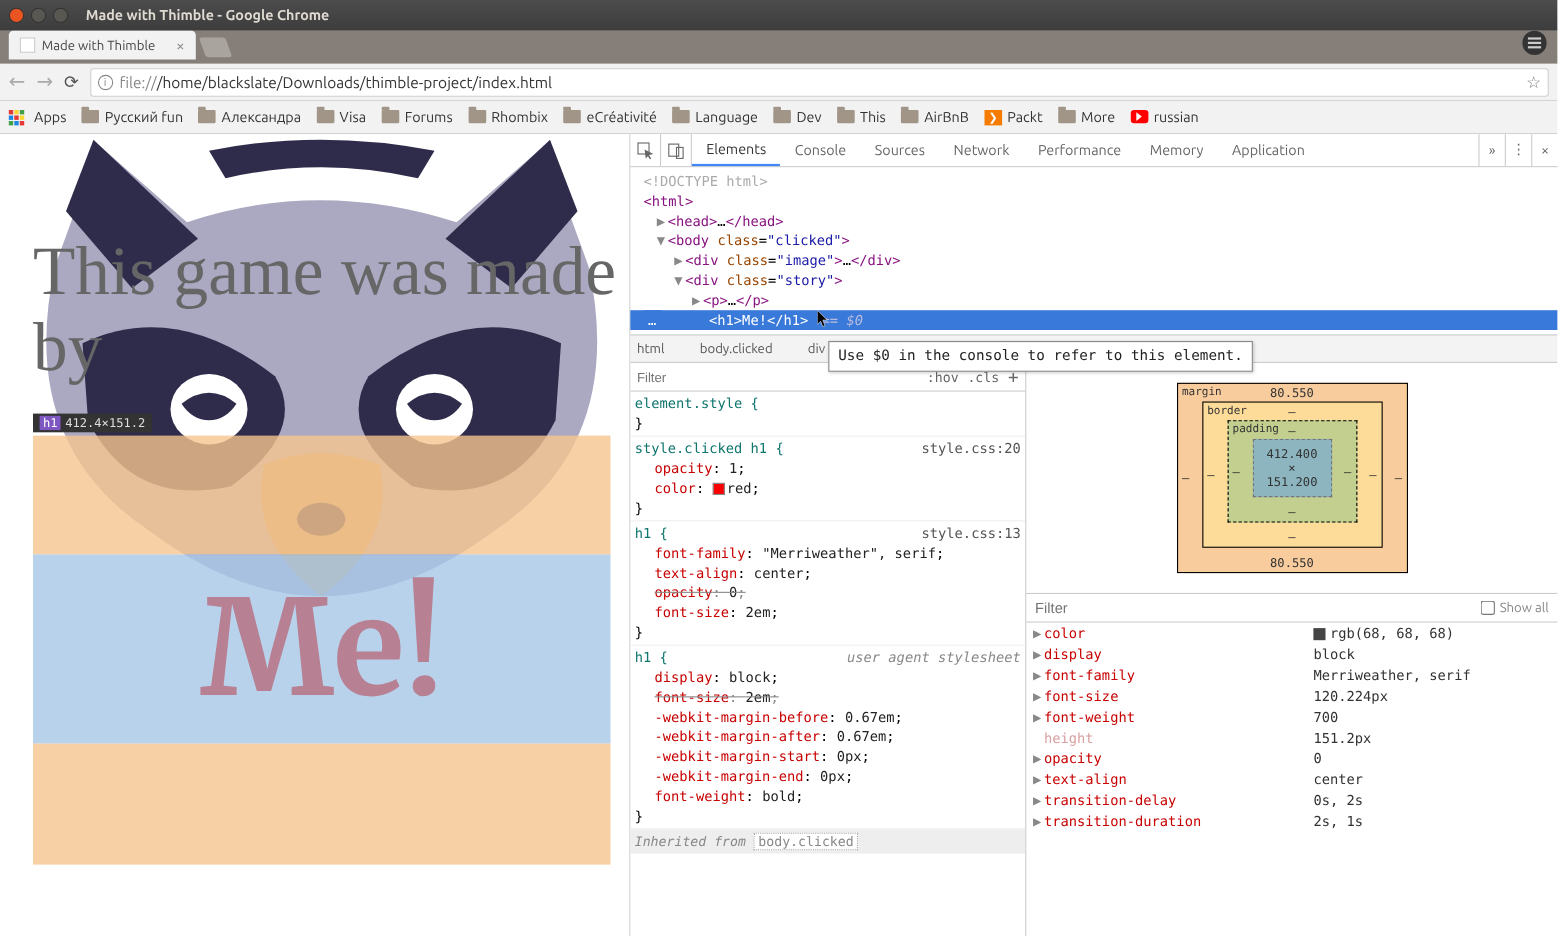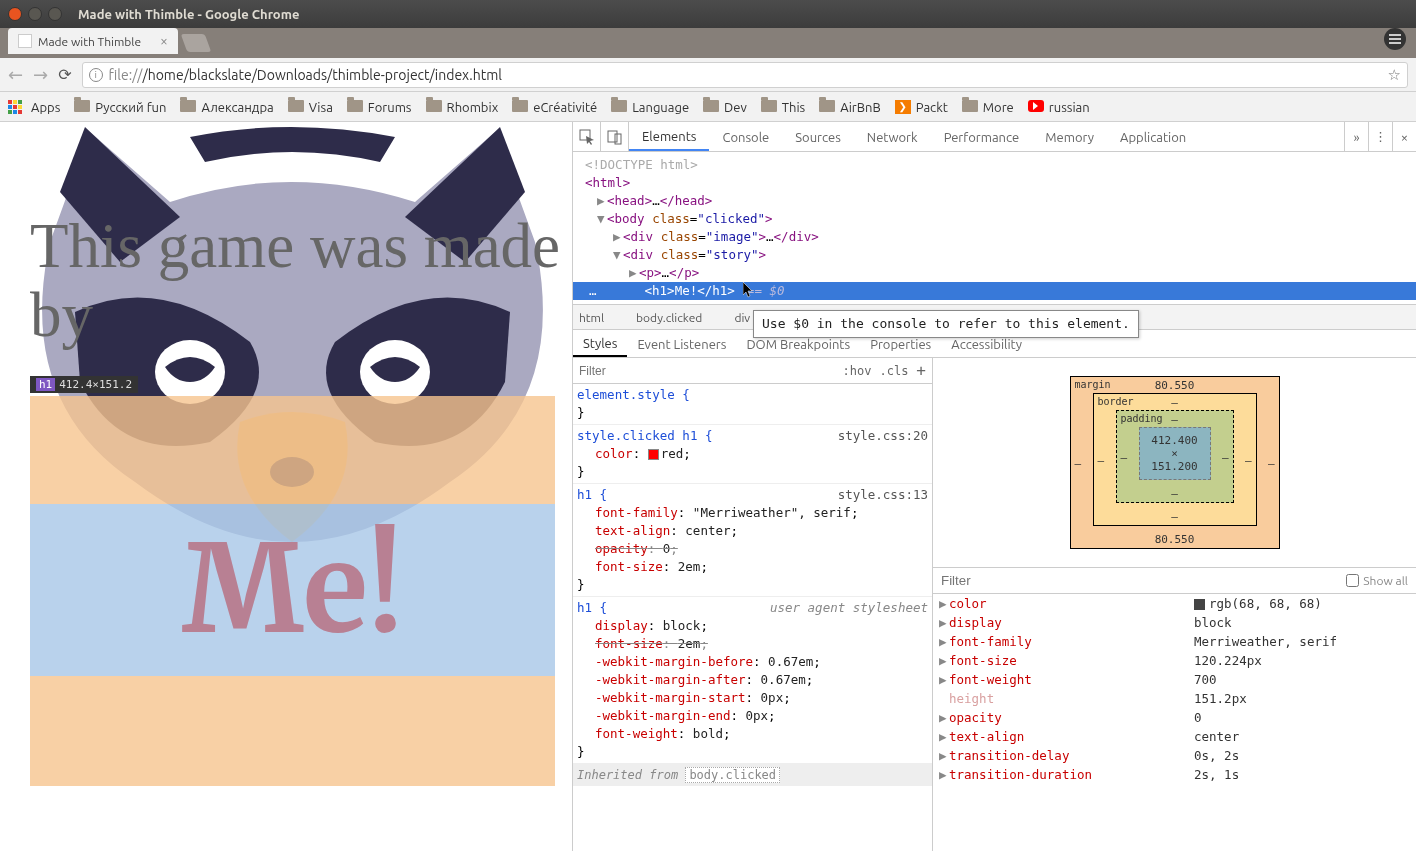--- a/index.html
+++ b/index.html
@@ -92,21 +92,21 @@
 .sub-tab { padding: 0 10px; display: flex; align-items: center; cursor: pointer; }
 .sub-tab.active { border-bottom: 2px solid #000; color: #333; background: #fff; }
 
 .filter-row { height: 26px; border-bottom: 1px solid #ccc; display: flex; align-items: center; padding: 0 6px; font-size: 12px; color: #888; }
 .filter-row input { border: none; outline: none; font-size: 12px; color: #888; flex: 0 0 80px; }
 .filter-row .right { margin-left: auto; display: flex; gap: 8px; color: #666; font-family: monospace; align-items: center; }
 .plus { font-size: 16px; color: #666; }
 
 .css-rules { font-family: Menlo, Consolas, monospace; font-size: 12.5px; overflow: auto; flex: 1; line-height: 18px; }
 .rule { border-bottom: 1px solid #eee; padding: 2px 4px; }
-.sel-txt { color: #1d4ed8; }
+.sel-txt { color: #0f766e; }
 .rule-link { float: right; color: #555; }
 .prop { padding-left: 18px; }
 .pname { color: #c80000; }
 .pval { color: #222; }
 .strike { text-decoration: line-through; color: #888; }
 .swatch { display: inline-block; width: 11px; height: 11px; border: 1px solid #888; vertical-align: middle; margin-right: 2px; }
 .inherited-hdr { background: #eee; padding: 2px 4px; font-size: 12px; font-style: italic; color: #888; }
 .inherited-hdr .bd { background: #fff; border: 1px dotted #aaa; padding: 0 3px; font-style: normal; font-family: monospace; }
 
 .ua-label { float: right; color: #888; font-style: italic; }
@@ -320,46 +320,40 @@
         </svg>
       <div class="tooltip-box">Use $0 in the console to refer to this element.</div>
     </div>
 
     <div class="dom-crumbs">
       <span class="bc">html</span>
       <span class="bc">body.clicked</span>
       <span class="bc">div</span>
     </div>
 
-    <div class="sub-tabs">
-      <div class="sub-tab active">Styles</div>
-      <div class="sub-tab">Event Listeners</div>
-      <div class="sub-tab">DOM Breakpoints</div>
-      <div class="sub-tab">Properties</div>
-      <div class="sub-tab">Accessibility</div>
-    </div>
 
     <div class="lower">
 
       <div class="styles-col">
         <div class="filter-row">
           <input placeholder="Filter" style="">
           <div class="right">
             <span>:hov</span>
             <span>.cls</span>
             <span class="plus">+</span>
           </div>
         </div>
         <div class="css-rules">
           <div class="rule">
             <span class="sel-txt">element.style {</span><br>}
           </div>
           <div class="rule">
             <span class="rule-link">style.css:20</span>
             <span class="sel-txt">style.clicked h1 {</span><br>
+            <div class="prop"><span class="pname">opacity</span>: <span class="pval">1</span>;</div>
             <div class="prop"><span class="pname">color</span>: <span class="swatch" style="background:red"></span><span class="pval">red</span>;</div>
             }
           </div>
           <div class="rule">
             <span class="rule-link">style.css:13</span>
             <span class="sel-txt">h1 {</span><br>
             <div class="prop"><span class="pname">font-family</span>: <span class="pval">"Merriweather", serif</span>;</div>
             <div class="prop"><span class="pname">text-align</span>: <span class="pval">center</span>;</div>
             <div class="prop strike"><span class="pname">opacity</span>: <span class="pval">0</span>;</div>
             <div class="prop"><span class="pname">font-size</span>: <span class="pval">2em</span>;</div>

